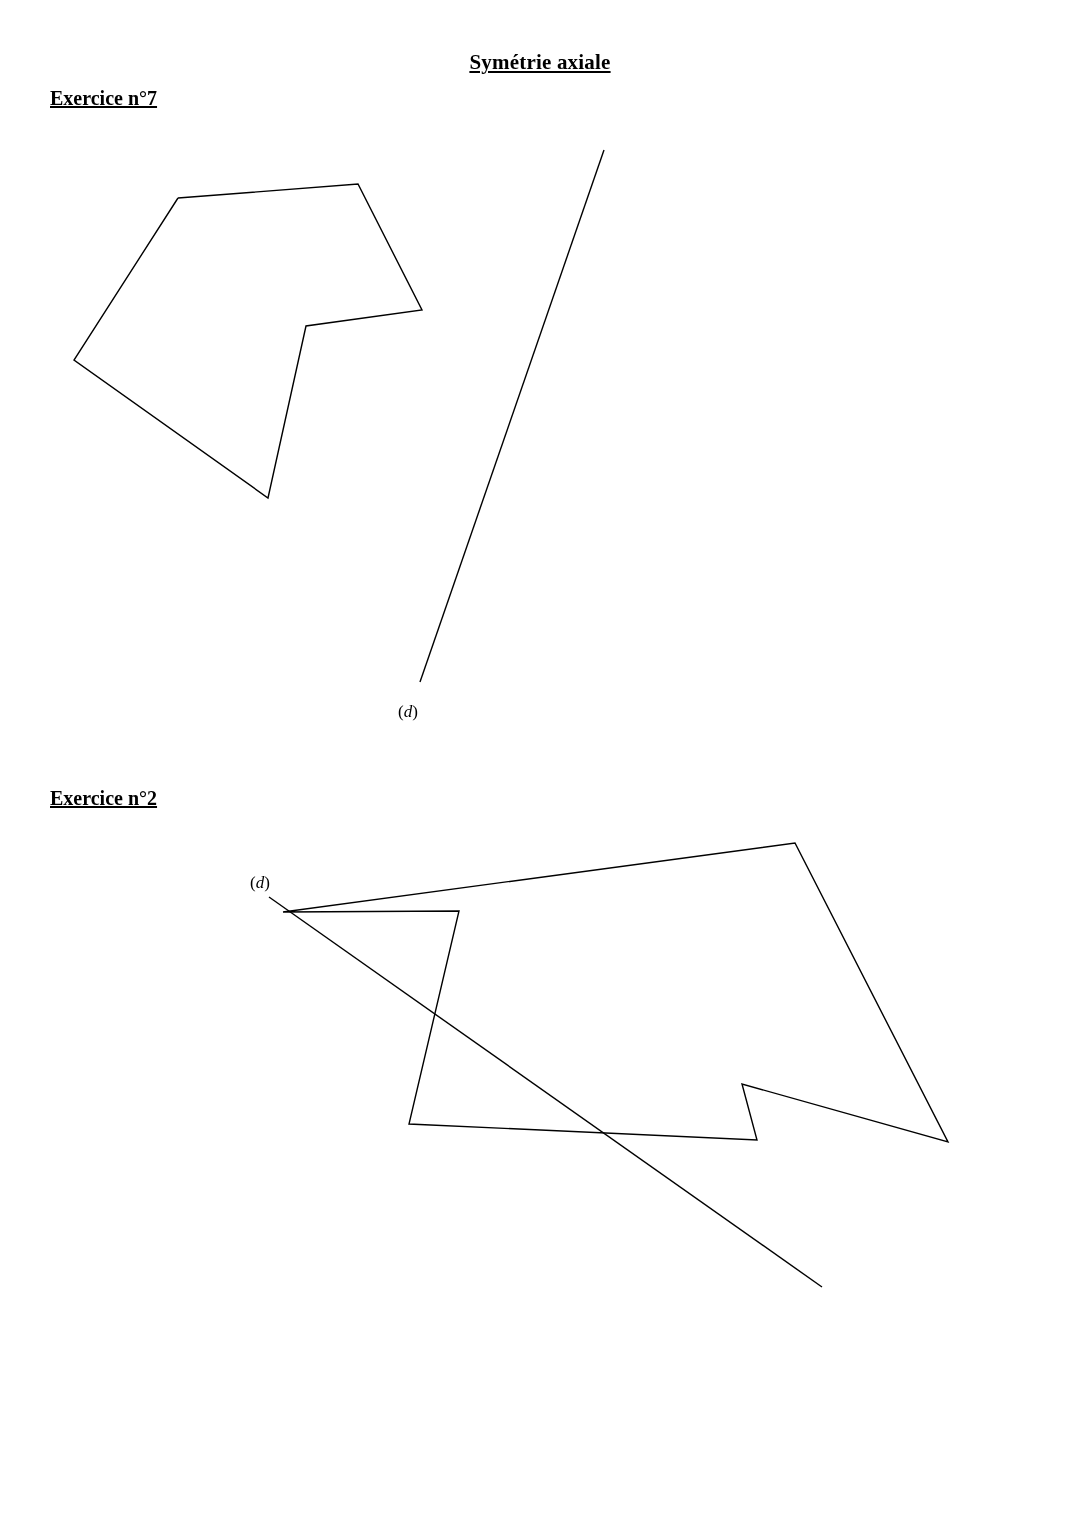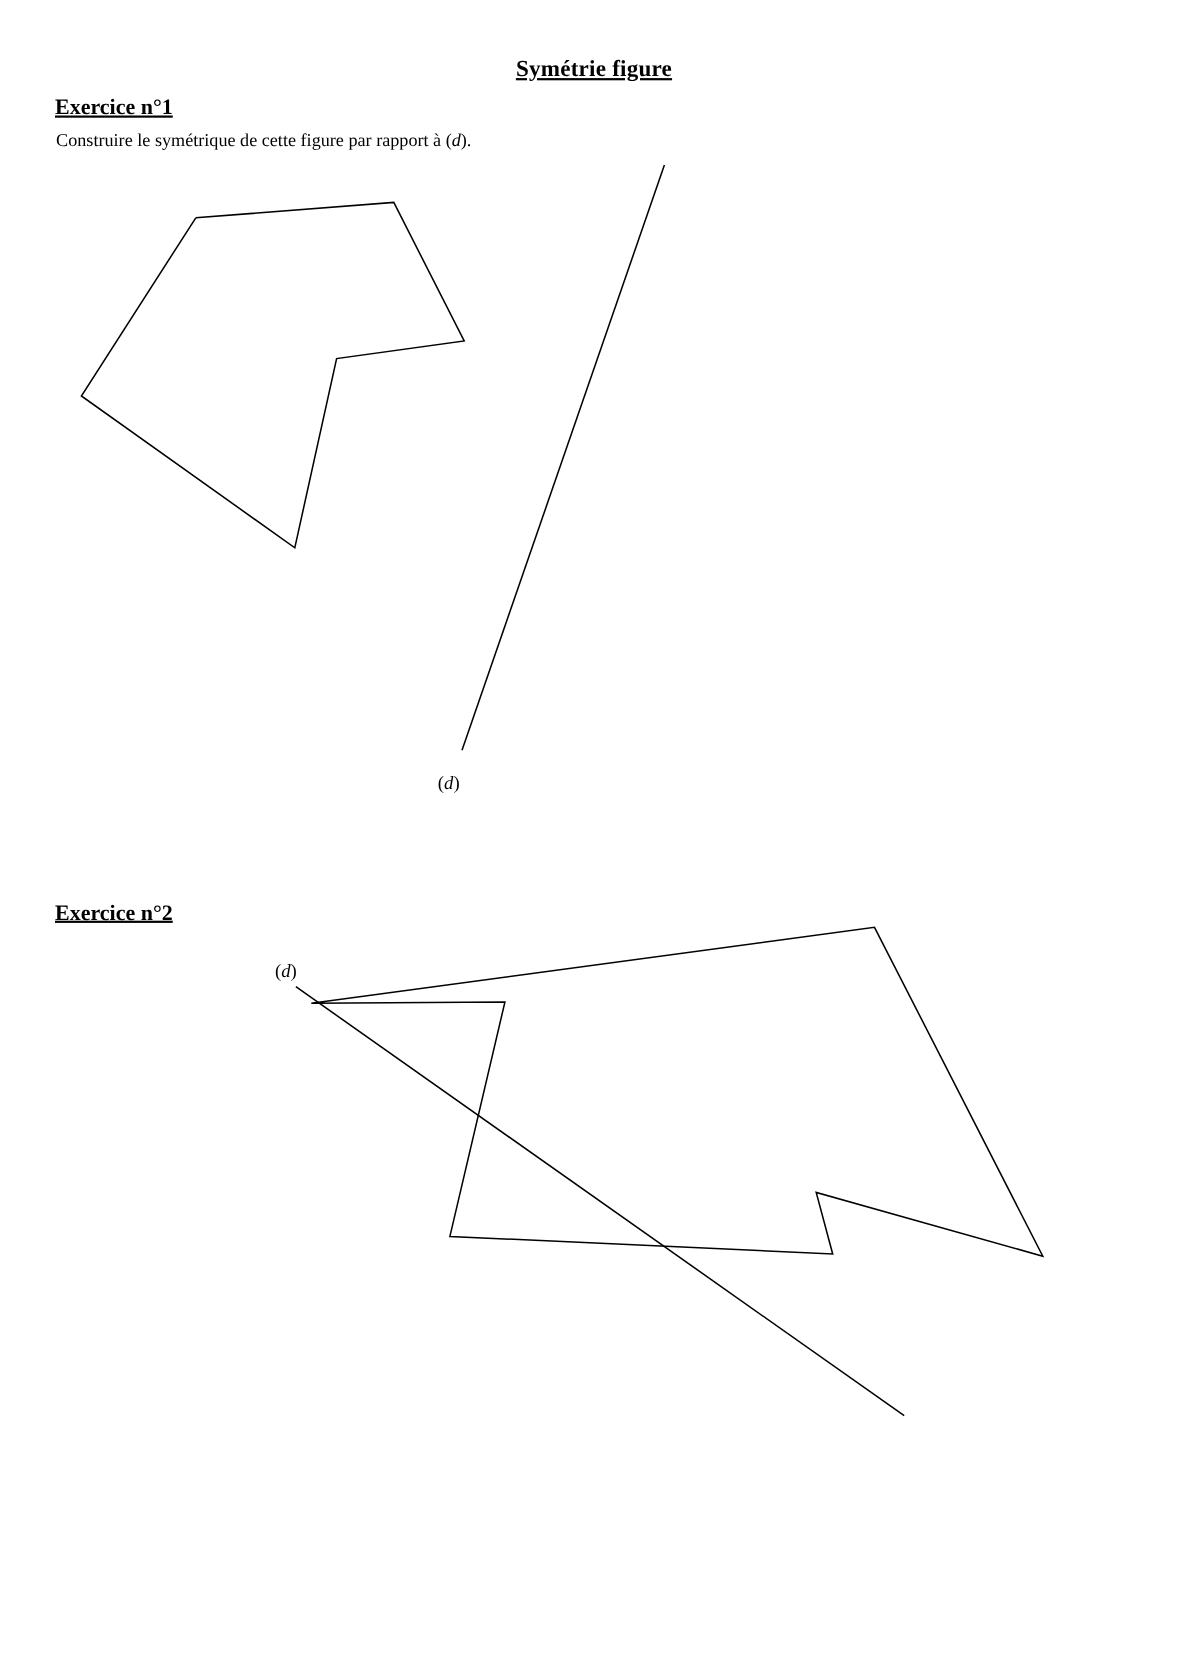--- a/index.html
+++ b/index.html
@@ -34,21 +34,21 @@
     letter-spacing: 0.2px;
   }
   .ex-heading {
     position: absolute;
     font-size: 20px;
     font-weight: bold;
     text-decoration: underline;
     left: 50px;
   }
   .ex-heading.h1 { top: 87px; }
-  .ex-heading.h2 { top: 787px; margin-top: 32px; }
+  .ex-heading.h2 { top: 787px; }
 
   .ex-text {
     position: absolute;
     left: 51px;
     font-size: 16.5px;
     line-height: 1.2;
   }
   .ex-text.t1 { top: 118px; }
   .ex-text.t2 { top: 818px; }
   .it { font-style: italic; }
@@ -73,24 +73,23 @@
     stroke-width: 1.4;
     stroke-linejoin: miter;
     stroke-linecap: butt;
   }
 </style>
 </head>
 <body>
 
 <div class="page">
 
-  <div class="doc-title">Symétrie figure</div>
+  <div class="doc-title">Symétrie axiale</div>
 
-  <div class="ex-heading h1">Exercice n°1</div>
-  <div class="ex-text t1"><span>Construire le symétrique de cette figure par rapport à (</span><span class="it">d</span><span>).</span></div>
+  <div class="ex-heading h1">Exercice n°7</div>
 
   <div class="fig fig1">
     <svg width="1080" height="620" viewBox="0 0 1080 620">
       <polyline class="stroke" points="178,68 358,54 422,180 306,196 268,368 74,230 178,68"></polyline>
       <line class="stroke" x1="604" y1="20" x2="420" y2="552"></line>
     </svg>
   </div>
 
   <div class="label-d label-d1"><span>(</span><span class="it">d</span><span>)</span></div>
 

